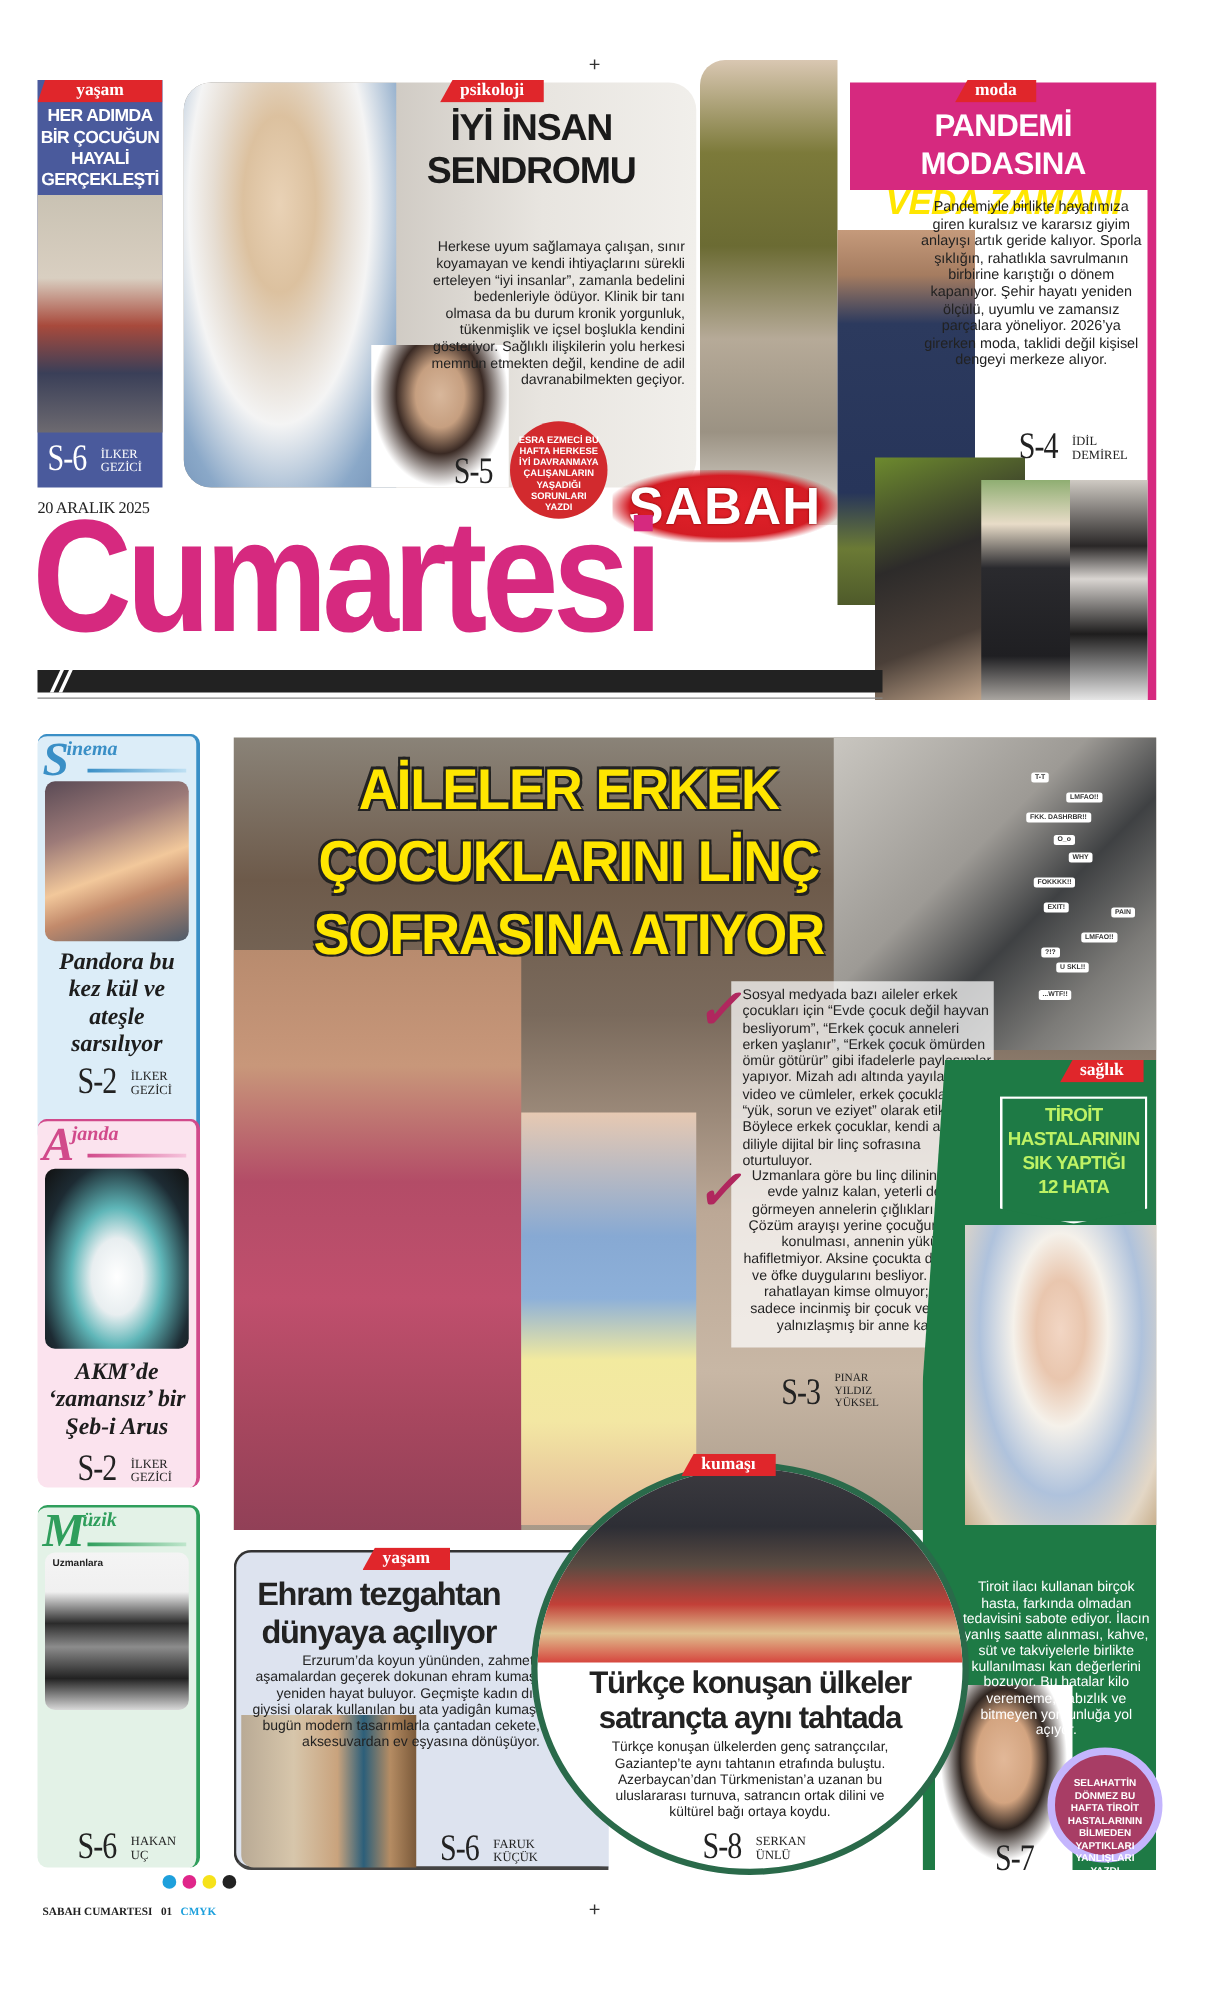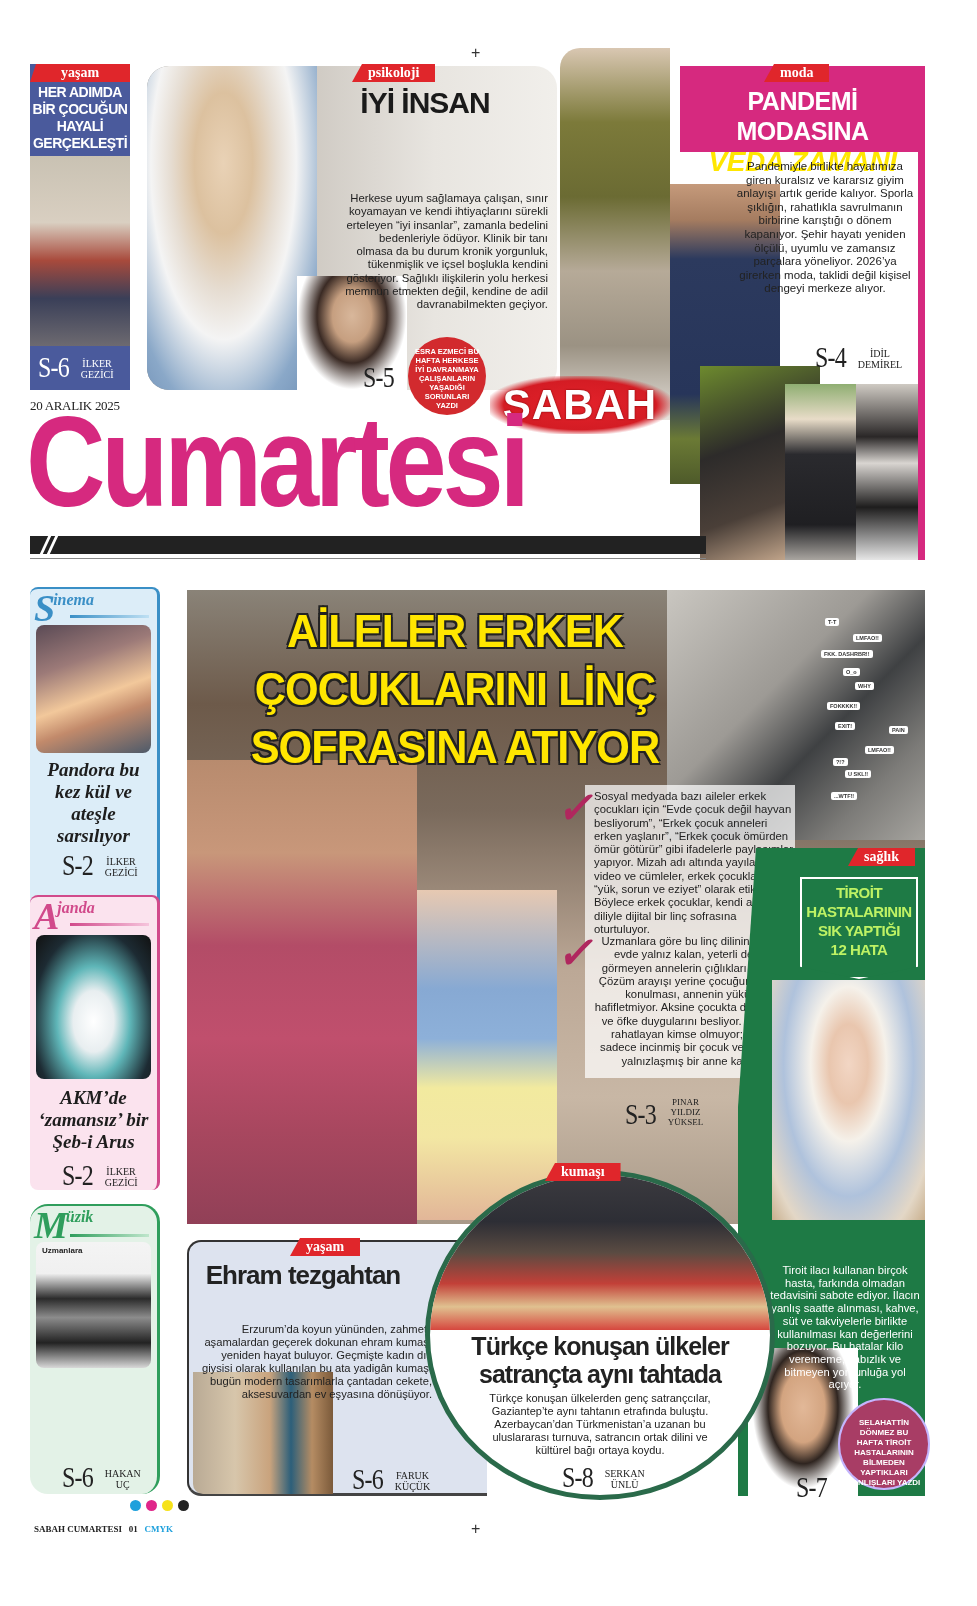--- a/index.html
+++ b/index.html
@@ -18,21 +18,21 @@
     clip-path: polygon(10px 0, 100% 0, 100% 100%, 0 100%);
   }
   .tag::before {
     content: ""; position: absolute; left: 10px; right: -6px; top: -4px; height: 4px; background: #3a6fb4;
   }
 
   
   .photo { position: absolute; overflow: hidden; }
 
   
-  .pref { position: absolute; display: flex; align-items: flex-end; gap: 4px; text-align: center; }
+  .pref { position: absolute; display: flex; align-items: flex-end; gap: 4px; }
   .pref .num { font-family: "Liberation Serif", serif; font-size: 30px; line-height: 26px; letter-spacing: -1px; transform: scaleX(0.8); transform-origin: left bottom; }
   .pref .auth { font-family: "Liberation Serif", serif; font-size: 10px; line-height: 11px; text-transform: uppercase; }
 
   .bodytext { font-size: 11.3px; line-height: 13.3px; }
 
   
   .sidebox { position: absolute; left: 30px; width: 130px; border-radius: 8px; border-right: 3px solid; }
   .sidebox .hdr { position: absolute; left: 4px; top: 0; font-family: "Liberation Serif", serif; font-style: italic; font-weight: bold; }
   .sidebox .hdr .big { font-size: 38px; line-height: 38px; }
   .sidebox .hdr .small { font-size: 16px; position: relative; top: -16px; left: -2px; }
@@ -63,20 +63,21 @@
 
 <div class="abs" style="left:147px;top:66px;width:410px;height:324px;border-radius:22px;overflow:hidden;background:linear-gradient(90deg,#8f8a84 0%,#cfcac3 40%,#e8e5e0 70%,#f1efeb 100%);">
   <div class="photo" style="left:0;top:0;width:170px;height:324px;background:radial-gradient(ellipse at 45% 30%,#e9d2b6 0%,#dcc19f 22%,#e6ddd2 40%,#f4f4f4 55%,#8aa8c8 80%,#6f8fb5 100%);"></div>
   <div class="photo" style="left:150px;top:210px;width:110px;height:114px;background:radial-gradient(ellipse at 50% 35%,#d8b79b 0%,#c69f80 25%,#3a2a24 45%,#ffffff 70%);"></div>
 </div>
 <div class="tag" style="left:352px;top:64px;">
   <span>psikoloji</span>
 </div>
 <div class="abs center" style="left:300px;top:86px;width:250px;color:#1a1a1a;font-weight:bold;font-size:30px;line-height:34px;letter-spacing:-1px;">
   <div>İYİ İNSAN</div>
+  <div>SENDROMU</div>
 </div>
 <div class="abs bodytext" style="left:340px;top:192px;width:208px;text-align:right;color:#222;">Herkese uyum sağlamaya çalışan, sınır koyamayan ve kendi ihtiyaçlarını sürekli erteleyen “iyi insanlar”, zamanla bedelini bedenleriyle ödüyor. Klinik bir tanı olmasa da bu durum kronik yorgunluk, tükenmişlik ve içsel boşlukla kendini gösteriyor. Sağlıklı ilişkilerin yolu herkesi memnun etmekten değil, kendine de adil davranabilmekten geçiyor.</div>
 <div class="pref" style="left:363px;top:364px;color:#222;">
   <span class="num">S-5</span>
 </div>
 <div class="abs center" style="left:408px;top:337px;width:78px;height:78px;border-radius:50%;background:#d22a2e;color:#fff;font-weight:bold;font-size:7.5px;line-height:9px;padding:10px 6px 0;">
   <span>ESRA EZMECİ BU HAFTA HERKESE İYİ DAVRANMAYA ÇALIŞANLARIN YAŞADIĞI SORUNLARI YAZDI</span>
 </div>
 
 <div class="abs" style="left:560px;top:66px;width:365px;height:494px;">
@@ -131,21 +132,21 @@
   </div>
   <div class="line" style="top:26px;background:linear-gradient(90deg,#d14a8b,#f6c4dc);"></div>
   <div class="pic" style="top:38px;height:144px;background:radial-gradient(ellipse at 50% 60%,#ffffff 0%,#e8eef0 25%,#5fb6b8 45%,#1d2b33 75%,#111 100%);"></div>
   <div class="title" style="top:190px;padding:0 4px;">AKM’de ‘zamansız’ bir Şeb-i Arus</div>
   <div class="pref" style="left:32px;top:265px;color:#222;">
     <span class="num">S-2</span>
     <span class="auth"><span>İLKER</span><br><span>GEZİCİ</span></span>
   </div>
 </div>
 
-<div class="sidebox" style="top:1204px;height:290px;background:#e3f2e7;border-color:#2f9e5c;border-top:2px solid #2f9e5c;border-radius:18px;">
+<div class="sidebox" style="top:1204px;height:290px;background:#e3f2e7;border-color:#2f9e5c;border-top:2px solid #2f9e5c;">
   <div class="hdr" style="color:#2f9e5c;">
     <span class="big">M</span><span class="small">üzik</span>
   </div>
   <div class="line" style="top:28px;background:linear-gradient(90deg,#2f9e5c,#bfe6cc);"></div>
   <div class="pic" style="top:36px;height:126px;background:linear-gradient(180deg,#f4f4f4 0%,#f0f0f0 25%,#2b2b2b 45%,#8c8c8c 60%,#222 80%,#d9d9d9 100%);">
     <span style="position:absolute;left:6px;top:4px;font-size:8px;font-weight:bold;color:#222;">Uzmanlara</span>
   </div>
   <div class="pref" style="left:32px;top:258px;color:#222;">
     <span class="num">S-6</span>
     <span class="auth"><span>HAKAN</span><br><span>UÇ</span></span>
@@ -200,32 +201,33 @@
     <div>TİROİT</div>
     <div>HASTALARININ</div>
     <div>SIK YAPTIĞI</div>
     <div>12 HATA</div>
   </div>
 </div>
 <div class="abs bodytext center" style="left:770px;top:1264px;width:150px;color:#fff;font-size:11.2px;line-height:12.7px;">Tiroit ilacı kullanan birçok hasta, farkında olmadan tedavisini sabote ediyor. İlacın yanlış saatte alınması, kahve, süt ve takviyelerle birlikte kullanılması kan değerlerini bozuyor. Bu hatalar kilo verememe, kabızlık ve bitmeyen yorgunluğa yol açıyor.</div>
 <div class="pref" style="left:796px;top:1474px;color:#222;">
   <span class="num">S-7</span>
 </div>
-<div class="abs center" style="left:838px;top:1398px;width:92px;height:92px;border-radius:50%;background:#a83d65;border:2px solid #c4b5fd;color:#fff;font-weight:bold;font-size:8px;line-height:10px;padding:18px 6px 0;">
+<div class="abs center" style="left:838px;top:1398px;width:92px;height:92px;border-radius:50%;background:#a83d65;border:6px solid #c4b5fd;color:#fff;font-weight:bold;font-size:8px;line-height:10px;padding:18px 6px 0;">
   <span>SELAHATTİN DÖNMEZ BU HAFTA TİROİT HASTALARININ BİLMEDEN YAPTIKLARI YANLIŞLARI YAZDI</span>
 </div>
 
 <div class="abs" style="left:187px;top:1240px;width:300px;height:256px;background:#dde3ef;border-radius:14px 0 0 14px;border-top:2px solid #333;border-left:2px solid #333;border-bottom:3px solid #444;">
   <div class="photo" style="left:4px;top:130px;width:140px;height:122px;background:linear-gradient(90deg,#b9aa95 0%,#d7c6ab 30%,#c9a37d 55%,#2c5f7a 70%,#b58c63 85%,#7b5a3a 100%);border-radius:0 0 0 10px;"></div>
 </div>
 <div class="tag" style="left:290px;top:1238px;">
   <span>yaşam</span>
 </div>
 <div class="abs center" style="left:192px;top:1260px;width:222px;color:#222;font-weight:bold;font-size:26px;line-height:30px;letter-spacing:-1px;">
   <div>Ehram tezgahtan</div>
+  <div>dünyaya açılıyor</div>
 </div>
 <div class="abs bodytext" style="left:200px;top:1323px;width:232px;color:#222;text-align:right;font-size:11.2px;line-height:13.1px;padding-left:0;">Erzurum’da koyun yününden, zahmetli aşamalardan geçerek dokunan ehram kumaşı yeniden hayat buluyor. Geçmişte kadın dış giysisi olarak kullanılan bu ata yadigân kumaş, bugün modern tasarımlarla çantadan cekete, aksesuvardan ev eşyasına dönüşüyor.</div>
 <div class="pref" style="left:352px;top:1466px;color:#222;">
   <span class="num">S-6</span>
   <span class="auth"><span>FARUK</span><br><span>KÜÇÜK</span></span>
 </div>
 
 <div class="abs" style="left:425px;top:1170px;width:350px;height:330px;border-radius:50%;background:#ffffff;border:5px solid #2a6a4a;overflow:hidden;">
   <div class="photo" style="left:0;top:0;width:350px;height:155px;background:linear-gradient(180deg,#3b3a3f 0%,#2d2e35 30%,#5a4b42 50%,#c24038 70%,#e0c190 85%,#d6473e 100%);"></div>
 </div>

